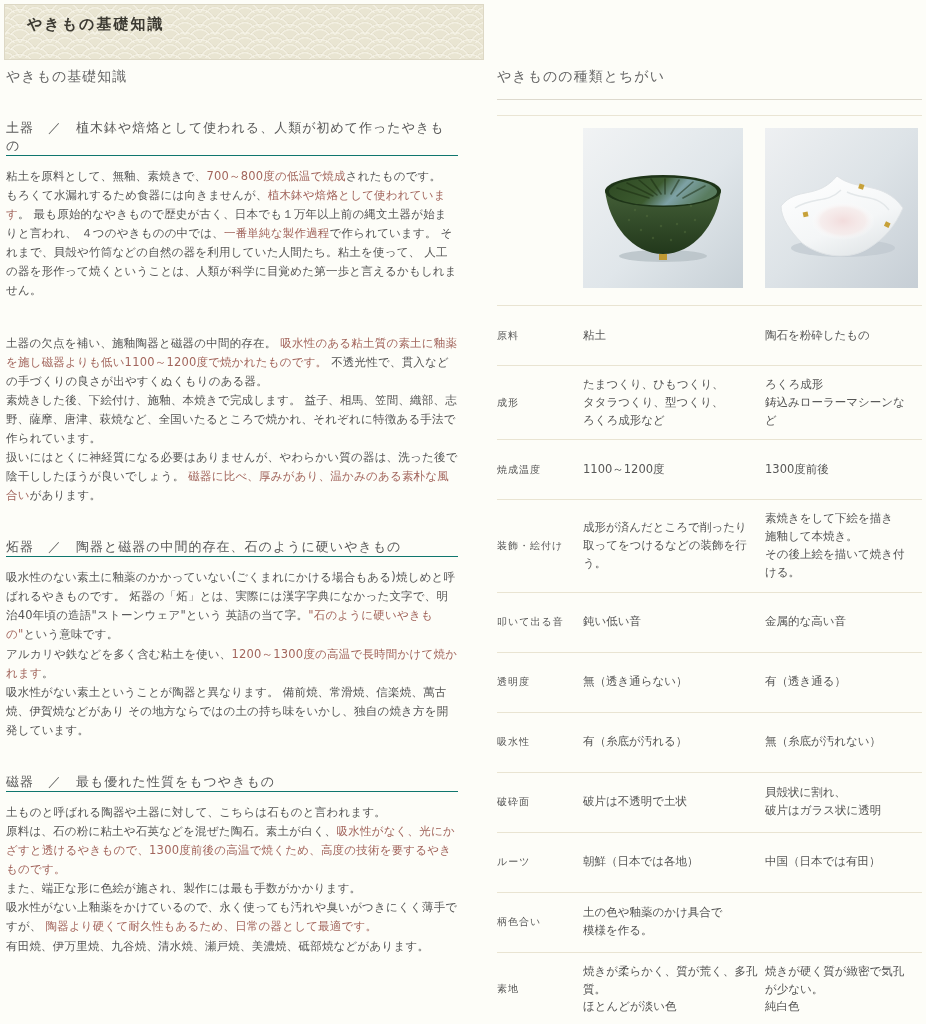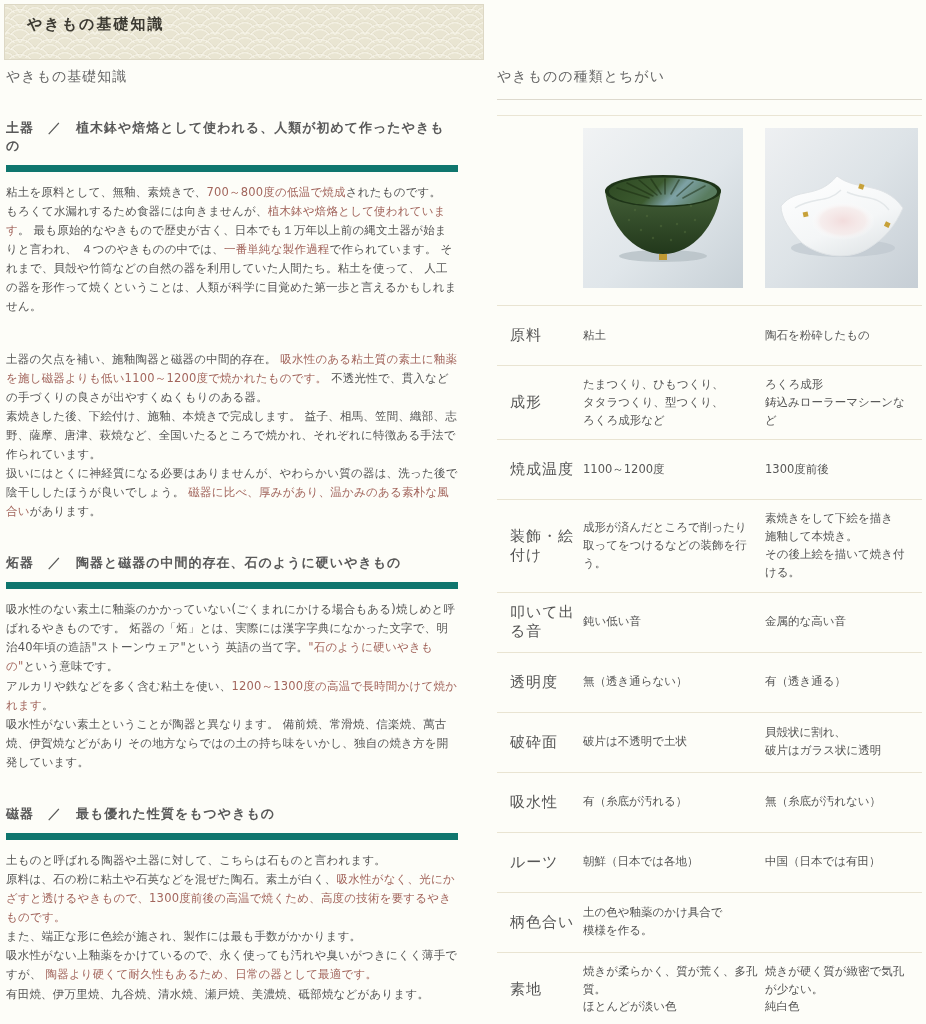--- a/index.html
+++ b/index.html
@@ -34,41 +34,41 @@
   }
   .right-col .col-heading{
     padding-bottom:13px;border-bottom:1px solid #ddd9cd;
   }
   .right-col .sub-rule{
     border:none;border-top:1px solid #eae5d4;margin:15px 0 0 0;height:0;
   }
   
   .left-section{margin-top:33px;}
   .left-section .sec-head{
-    font-size:13px;font-weight:bold;color:#595959;margin:0;
-    padding-bottom:10px;border-bottom:7px solid #0f766e;letter-spacing:1px;
+    font-size:13px;font-weight:normal;color:#595959;margin:0;
+    border-bottom:1px solid #0f766e;letter-spacing:1px;
   }
   .left-section .sec-head .slash{margin:0 14px;}
   .left-section p{
     margin:11px 0 0 0;font-size:11.5px;line-height:1.66;color:#555;
     white-space:pre-wrap;letter-spacing:.2px;
   }
   .left-section p .em{color:#a2655c;}
   
   .image-row{margin:12px 0 0 86px;display:flex;gap:22px;}
   .img-box{width:160px;height:160px;display:block;}
   .img-box.right{width:153px;}
   
   .cmp-table{margin-top:17px;border-bottom:1px solid #e9e4d2;}
   .t-row{
     display:grid;grid-template-columns:86px 182px 1fr;
     align-items:center;min-height:60px;padding:10px 0;
     border-top:1px solid #e9e4d2;box-sizing:border-box;
   }
-  .t-label{font-size:15px;color:#555;letter-spacing:1px;margin-left:13px;}
+  .t-label{font-size:10px;color:#555;letter-spacing:1px;}
   .t-cell{font-size:11.5px;line-height:1.55;color:#555;white-space:pre-wrap;padding-right:6px;}
 </style>
 </head>
 <body>
 
 <div class="header-bar">
   <div class="title">やきもの基礎知識</div>
 </div>
 
 <div class="left-col">
@@ -219,29 +219,29 @@
         <div class="t-label">叩いて出る音</div>
         <div class="t-cell toki">鈍い低い音</div>
         <div class="t-cell jiki">金属的な高い音</div>
       </div>
       <div class="t-row">
         <div class="t-label">透明度</div>
         <div class="t-cell toki">無（透き通らない）</div>
         <div class="t-cell jiki">有（透き通る）</div>
       </div>
       <div class="t-row">
+        <div class="t-label">吸水性</div>
+        <div class="t-cell toki">有（糸底が汚れる）</div>
+        <div class="t-cell jiki">無（糸底が汚れない）</div>
+      </div>
+      <div class="t-row">
         <div class="t-label">破砕面</div>
         <div class="t-cell toki">破片は不透明で土状</div>
         <div class="t-cell jiki">貝殻状に割れ、
 破片はガラス状に透明</div>
-      </div>
-      <div class="t-row">
-        <div class="t-label">吸水性</div>
-        <div class="t-cell toki">有（糸底が汚れる）</div>
-        <div class="t-cell jiki">無（糸底が汚れない）</div>
       </div>
       <div class="t-row">
         <div class="t-label">ルーツ</div>
         <div class="t-cell toki">朝鮮（日本では各地）</div>
         <div class="t-cell jiki">中国（日本では有田）</div>
       </div>
       <div class="t-row">
         <div class="t-label">柄色合い</div>
         <div class="t-cell toki">土の色や釉薬のかけ具合で
 模様を作る。</div>

